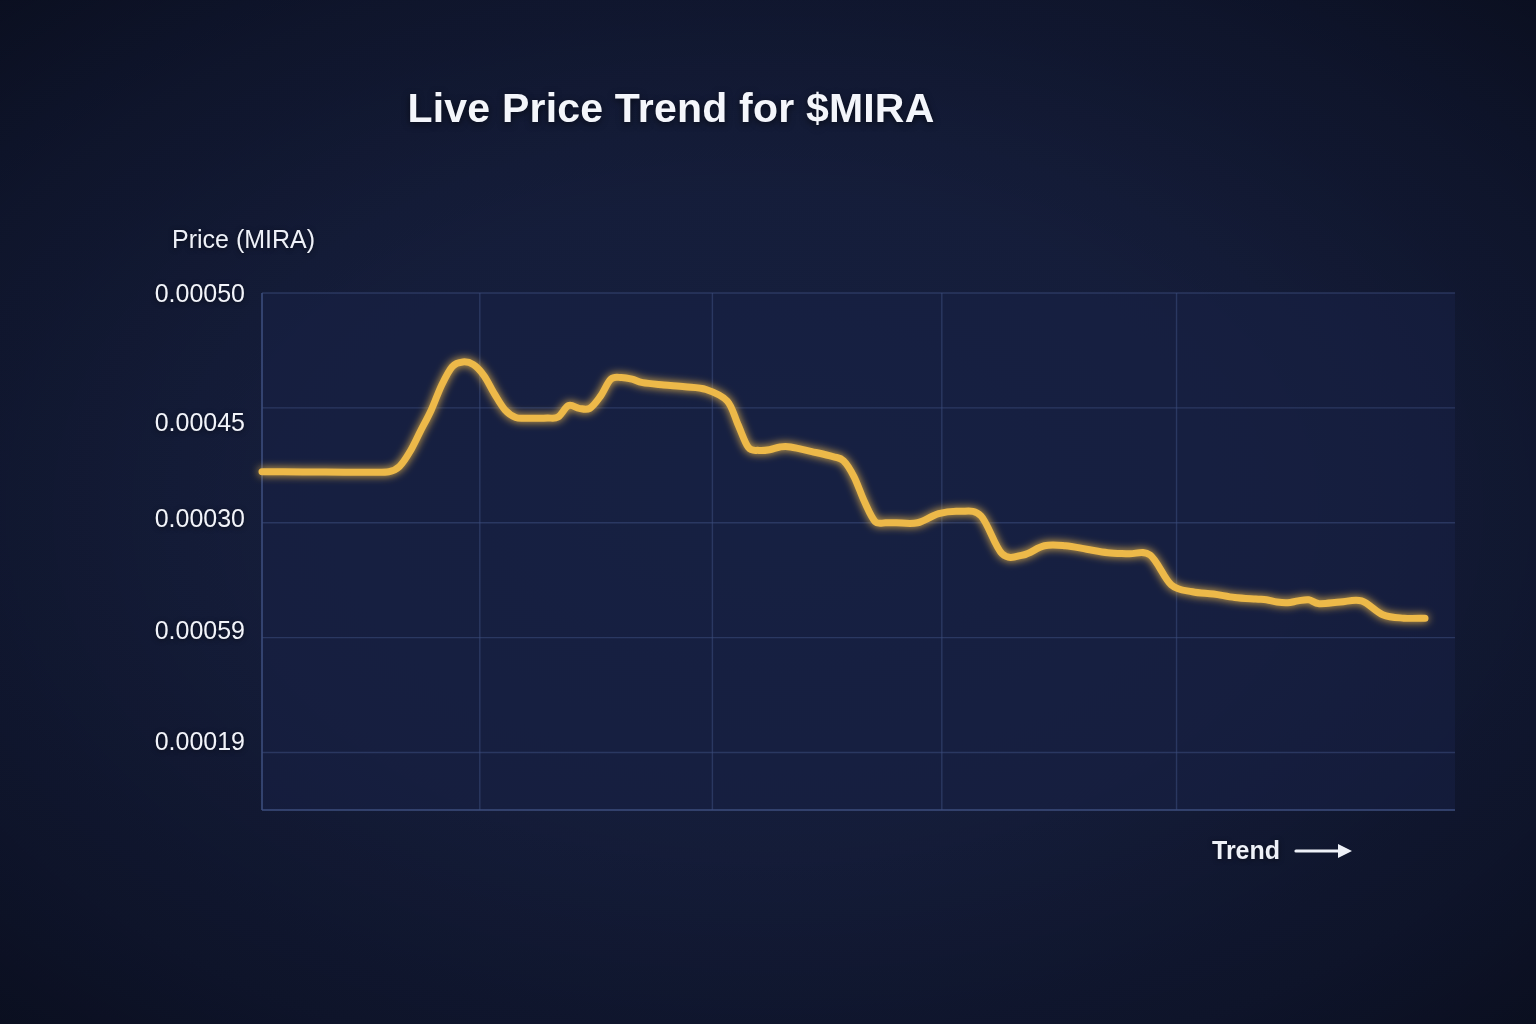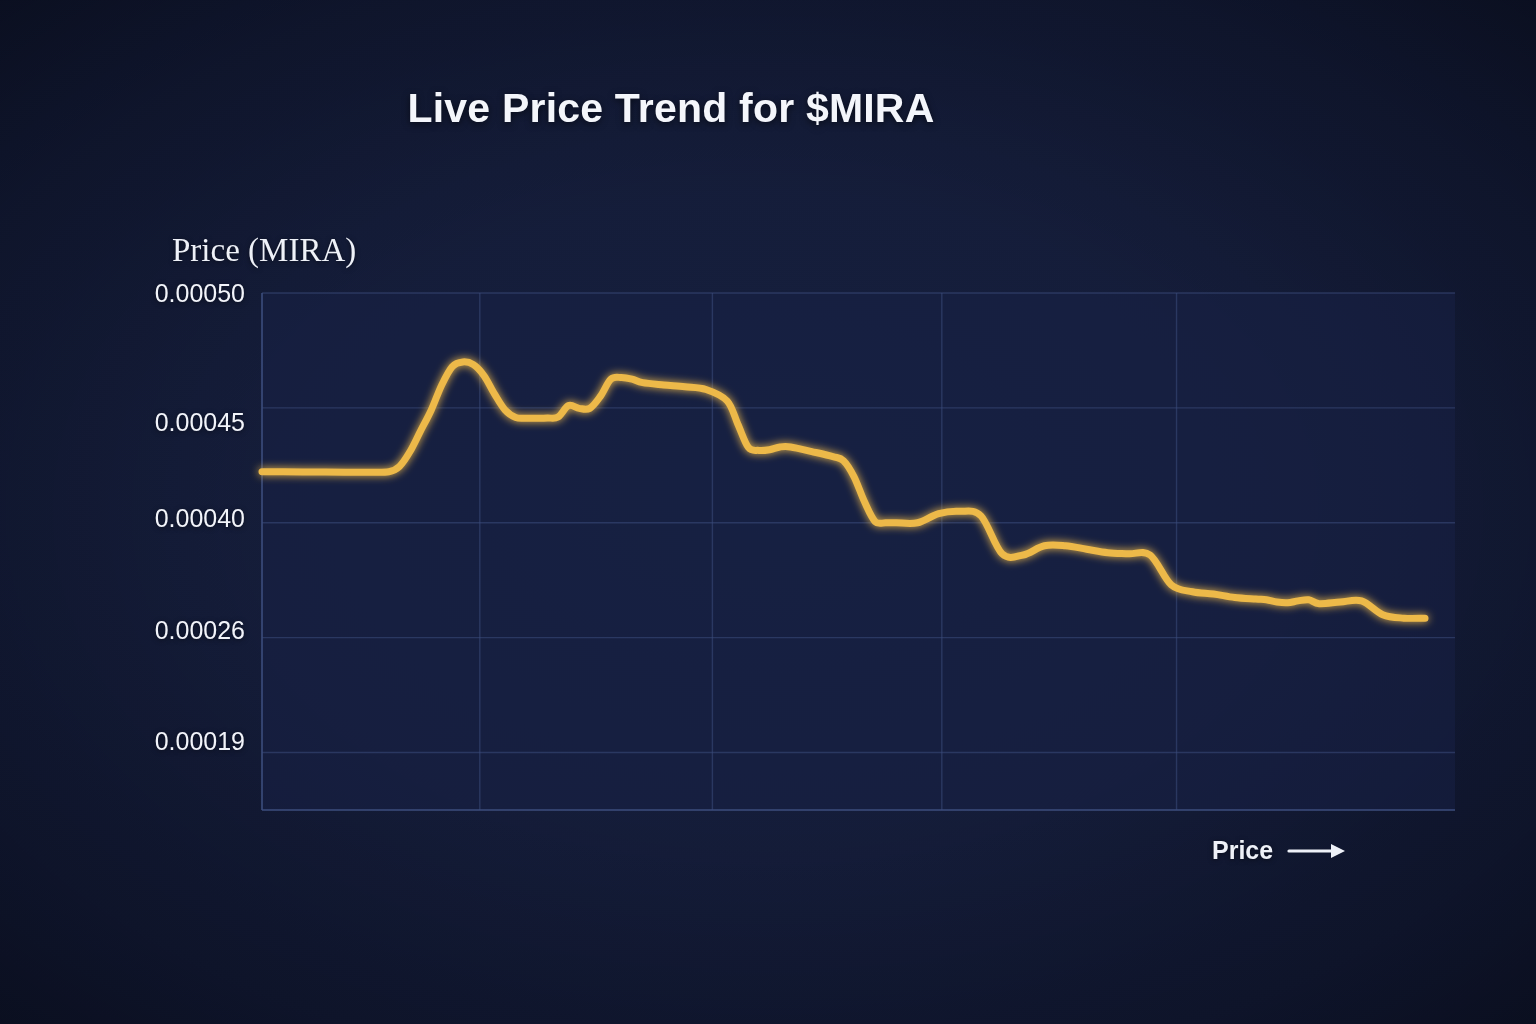--- a/index.html
+++ b/index.html
@@ -49,26 +49,25 @@
     color: #f4f6fb;
     font-size: 41px;
     font-weight: bold;
     letter-spacing: 0.2px;
     text-shadow: 0 2px 7px rgba(0,0,0,0.55);
   }
 
   .y-axis-label {
     position: absolute;
     left: 172px;
-    top: 232px;
+    top: 225px;
     color: #eef1f8;
-    font-size: 33px;
+    font-size: 25px;
     font-weight: normal;
     text-shadow: 0 1px 5px rgba(0,0,0,0.5);
-    font-family: Liberation Serif, serif;
   }
 
   .x-axis-label-wrap {
     position: absolute;
     left: 1212px;
     top: 836px;
     display: flex;
     align-items: center;
     gap: 14px;
   }
@@ -111,22 +110,22 @@
   <div id="noise"></div>
   <div id="vignette"></div>
 
   <div class="chart-title">Live Price Trend for $MIRA</div>
 
   <div class="y-axis-label">Price (MIRA)</div>
 
   <div class="tick-col">
     <div class="tick-label" style="top:293px">0.00050</div>
     <div class="tick-label" style="top:422px">0.00045</div>
-    <div class="tick-label" style="top:518px">0.00040</div>
-    <div class="tick-label" style="top:630px">0.00026</div>
+    <div class="tick-label" style="top:518px">0.00030</div>
+    <div class="tick-label" style="top:630px">0.00059</div>
     <div class="tick-label" style="top:741px">0.00019</div>
   </div>
 
   <svg id="plot-svg" width="1536" height="1024">
     <defs>
       <filter id="glow" x="-20%" y="-20%" width="140%" height="140%">
         <feGaussianBlur stdDeviation="4" result="b"></feGaussianBlur>
         <feMerge>
           <feMergeNode in="b"></feMergeNode>
           <feMergeNode in="SourceGraphic"></feMergeNode>
@@ -147,20 +146,20 @@
         <line x1="1176.540909090909" y1="293" x2="1176.540909090909" y2="810" stroke="#3c4d7d" stroke-width="1.4" opacity="0.55"></line>
       </g>
     <g id="axis-group">
         <line x1="262" y1="293" x2="262" y2="810" stroke="#3c4d7d" stroke-width="1.8" opacity="0.75"></line>
         <line x1="262" y1="810" x2="1455" y2="810" stroke="#3c4d7d" stroke-width="1.8" opacity="0.75"></line>
       </g>
     <path id="data-line" fill="none" stroke="#edb94a" stroke-width="7" stroke-linecap="round" stroke-linejoin="round" filter="url(#glow)" d="M262.00,471.77 C265.52,471.77 276.10,471.73 283.15,471.77 C290.19,471.81 297.24,471.96 304.29,472.00 C311.34,472.04 318.39,471.96 325.44,472.00 C332.48,472.04 339.53,472.19 346.58,472.23 C353.63,472.26 360.68,472.30 367.73,472.23 C374.78,472.15 383.59,472.72 388.87,471.77 C394.16,470.81 395.92,469.85 399.45,466.48 C402.97,463.11 406.49,457.48 410.02,451.55 C413.54,445.61 417.07,437.76 420.59,430.87 C424.12,423.97 427.64,417.85 431.16,410.19 C434.69,402.53 438.21,392.19 441.74,384.91 C445.26,377.63 448.78,370.36 452.31,366.53 C455.83,362.70 459.36,362.24 462.88,361.93 C466.41,361.63 469.93,362.39 473.45,364.69 C476.98,366.99 480.50,370.82 484.03,375.72 C487.55,380.62 491.08,388.36 494.60,394.10 C498.12,399.85 501.65,406.28 505.17,410.19 C508.70,414.09 512.22,416.20 515.75,417.54 C519.27,418.88 522.79,418.11 526.32,418.23 C529.84,418.34 533.37,418.27 536.89,418.23 C540.42,418.19 543.94,418.19 547.46,418.00 C550.99,417.81 554.51,419.15 558.04,417.08 C561.56,415.01 565.08,407.05 568.61,405.59 C572.13,404.14 575.66,407.89 579.18,408.35 C582.71,408.81 586.23,410.34 589.75,408.35 C593.28,406.36 596.80,401.26 600.33,396.40 C603.85,391.54 607.38,382.31 610.90,379.17 C614.42,376.03 617.95,377.56 621.47,377.56 C625.00,377.56 628.52,378.32 632.05,379.17 C635.57,380.01 637.33,381.66 642.62,382.61 C647.90,383.57 656.72,384.22 663.76,384.91 C670.81,385.60 677.86,385.98 684.91,386.75 C691.96,387.52 699.01,387.13 706.05,389.51 C713.10,391.88 721.91,395.25 727.20,401.00 C732.49,406.74 734.25,416.24 737.77,423.97 C741.30,431.71 744.82,443.01 748.35,447.41 C751.87,451.81 755.39,450.01 758.92,450.40 C762.44,450.78 765.97,450.28 769.49,449.71 C773.02,449.13 776.54,447.41 780.06,446.95 C783.59,446.49 785.35,446.19 790.64,446.95 C795.92,447.72 804.73,449.94 811.78,451.55 C818.83,453.16 827.64,455.07 832.93,456.60 C838.21,458.13 839.98,457.37 843.50,460.74 C847.02,464.11 850.55,469.93 854.07,476.82 C857.60,483.72 861.12,494.63 864.65,502.10 C868.17,509.57 871.69,518.18 875.22,521.63 C878.74,525.08 882.27,522.59 885.79,522.78 C889.32,522.97 891.08,522.78 896.36,522.78 C901.65,522.78 910.46,524.31 917.51,522.78 C924.56,521.25 931.61,515.50 938.65,513.59 C945.70,511.67 952.75,510.91 959.80,511.29 C966.85,511.67 973.90,508.80 980.95,515.88 C987.99,522.97 995.04,547.29 1002.09,553.80 C1009.14,560.31 1016.19,556.29 1023.24,554.95 C1030.28,553.61 1037.33,547.29 1044.38,545.76 C1051.43,544.22 1058.48,545.18 1065.53,545.76 C1072.58,546.33 1079.62,548.05 1086.67,549.20 C1093.72,550.35 1100.77,551.88 1107.82,552.65 C1114.87,553.41 1121.92,553.41 1128.96,553.80 C1136.01,554.18 1143.06,549.78 1150.11,554.95 C1157.16,560.12 1164.21,578.69 1171.25,584.82 C1178.30,590.95 1185.35,590.18 1192.40,591.71 C1199.45,593.24 1206.50,593.05 1213.55,594.01 C1220.59,594.97 1227.64,596.61 1234.69,597.46 C1241.74,598.30 1250.55,598.68 1255.84,599.06 C1261.12,599.45 1262.88,599.26 1266.41,599.75 C1269.93,600.25 1273.46,601.55 1276.98,602.05 C1280.51,602.55 1284.03,602.93 1287.55,602.74 C1291.08,602.55 1294.60,601.40 1298.13,600.90 C1301.65,600.40 1305.18,599.29 1308.70,599.75 C1312.22,600.21 1313.99,603.28 1319.27,603.66 C1324.56,604.04 1333.37,602.51 1340.42,602.05 C1347.47,601.59 1354.52,598.80 1361.56,600.90 C1368.61,603.01 1375.66,611.82 1382.71,614.69 C1389.76,617.56 1396.81,617.56 1403.85,618.14 C1410.90,618.71 1421.48,618.14 1425.00,618.14"></path>
   </svg>
 
   <div class="x-axis-label-wrap">
-    <span class="txt">Price</span>
+    <span class="txt">Trend</span>
     <svg width="62" height="20">
       <line x1="2" y1="10" x2="50" y2="10" stroke="#eef1f8" stroke-width="3.2" stroke-linecap="round"></line>
       <path d="M44 3 L58 10 L44 17 Z" fill="#eef1f8"></path>
     </svg>
   </div>
 
 </div>
 
 </body></html>

